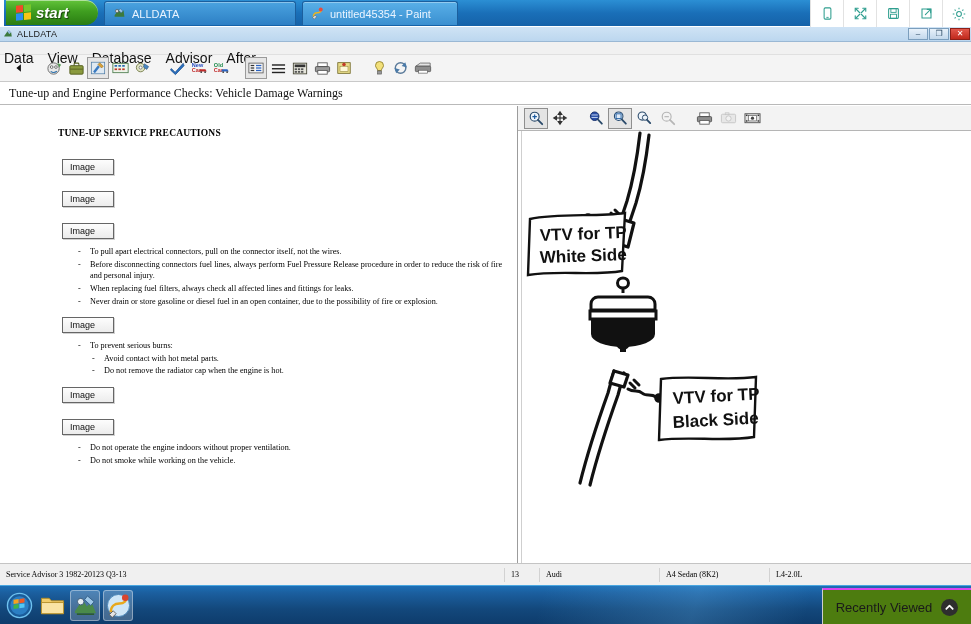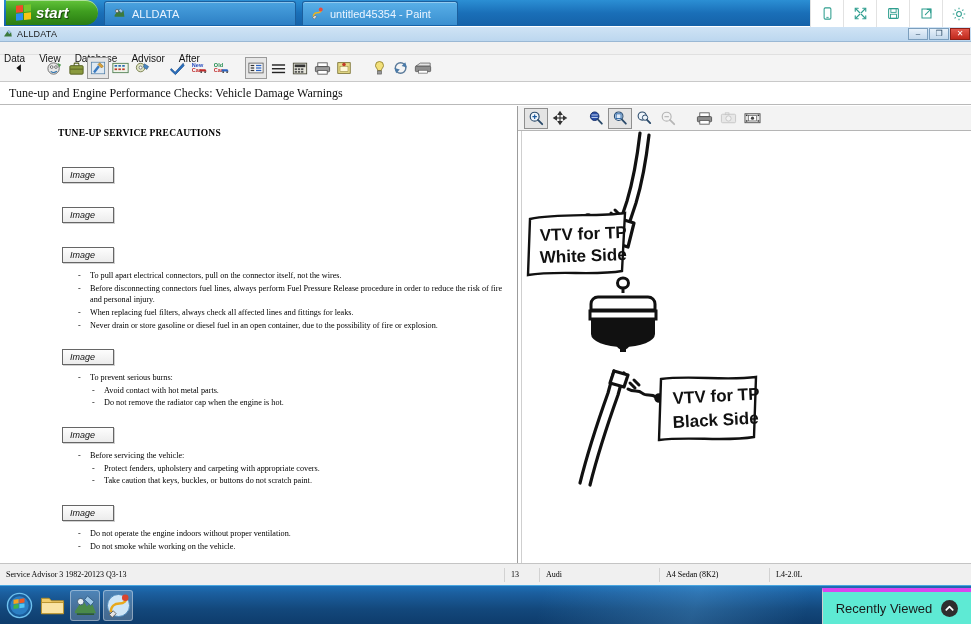--- a/index.html
+++ b/index.html
@@ -81,21 +81,21 @@
     background: linear-gradient(to bottom,#e8f1fa,#c3d8ec);
     display: flex; align-items: center; justify-content: center;
     font-size: 8px; color: #1b3a56; line-height: 1;
   }
   .wbtn.close { background: linear-gradient(to bottom,#e2574b,#c0291c); border-color:#8d2018; color:#fff; }
 
   .menubar {
     height: 13px; background: #f1f1f1; border-bottom: 1px solid #e0e0e0;
     display: flex; align-items: center; padding-left: 4px; gap: 14px;
   }
-  .menu-item { font-size: 10px; color: #111; cursor: default; margin-top: 20px; }
+  .menu-item { font-size: 14px; color: #111; cursor: default; margin-top: 20px; }
 
   .toolbar {
     height: 27px; background: #f4f4f4; border-bottom: 1px solid #c9c9c9;
     display: flex; align-items: center; padding-left: 8px; gap: 0px;
   }
   .tbtn { width: 22px; height: 22px; display: flex; align-items: center; justify-content: center; }
   .tbtn.sunk { border: 1px solid #9a9a9a; background: #e6e6e6; }
   .tsep { width: 13px; }
 
   .crumbbar {
@@ -115,23 +115,22 @@
     padding: 22px 12px 0 22px; overflow: hidden;
   }
   .doc-h1 {
     font-family: "Liberation Serif", serif; font-size: 9.5px; font-weight: bold;
     color: #000; letter-spacing: .2px; margin-bottom: 12px;
   }
   .img-chip {
     display: inline-block; border: 1px solid #666;
     background: linear-gradient(to bottom,#fdfdfd,#ececec);
     font-size: 9px; color: #111; padding: 2px 13px 2px 7px;
-    margin: 17px 0 7px 4px; min-width: 52px;
+    margin: 9px 0 7px 4px; min-width: 52px;
     box-shadow: 1px 1px 0 rgba(0,0,0,.18);
-    font-style: italic;
   }
   ul.bl { list-style: none; margin: 0 0 0 18px; }
   ul.bl li {
     font-family: "Liberation Serif", serif; font-size: 8.2px; color: #000;
     line-height: 1.42; position: relative; padding-left: 14px; margin-bottom: 1px;
   }
   ul.bl li:before {
     content: "-"; position: absolute; left: 2px; top: 0; color: #000;
   }
   ul.bl ul.bl { margin-left: 14px; margin-top: 1px; }
@@ -169,21 +168,21 @@
     border-radius: 3px;
   }
   .dt-ico.active { background: rgba(255,255,255,.22); border: 1px solid rgba(255,255,255,.38); }
   .desk-glow {
     position: absolute; left: 260px; top: 0; width: 700px; height: 39px;
     background: linear-gradient(105deg, rgba(255,255,255,0) 40%, rgba(120,200,255,.22) 62%, rgba(255,255,255,0) 78%);
     pointer-events: none;
   }
   .recent-panel {
     position: absolute; right: 0; bottom: 0; width: 149px; height: 36px;
-    background: #5eead4; border-left: 1px solid #cfcfcf; border-top: 4px solid #d946ef;
+    background: #4d7c0f; border-left: 1px solid #cfcfcf; border-top: 2px solid #d946ef;
     display: flex; align-items: center; justify-content: center; gap: 9px;
   }
   .recent-label { font-size: 13px; color: #1a1a1a; }
   .recent-chev {
     width: 17px; height: 17px; border-radius: 50%; background: #2e2e2e;
     display: flex; align-items: center; justify-content: center;
   }
 </style>
 </head>
 <body>
@@ -485,27 +484,20 @@
             <li>To prevent serious burns:</li>
             <ul class="bl">
               <li>Avoid contact with hot metal parts.</li>
               <li>Do not remove the radiator cap when the engine is hot.</li>
             </ul>
           </ul>
         </div>
 
         <div>
           <div class="img-chip">Image</div>
-          <ul class="bl">
-            <li>Before servicing the vehicle:</li>
-            <ul class="bl">
-              <li>Protect fenders, upholstery and carpeting with appropriate covers.</li>
-              <li>Take caution that keys, buckles, or buttons do not scratch paint.</li>
-            </ul>
-          </ul>
         </div>
 
         <div>
           <div class="img-chip">Image</div>
           <ul class="bl">
             <li>Do not operate the engine indoors without proper ventilation.</li>
             <li>Do not smoke while working on the vehicle.</li>
           </ul>
         </div>
       </div>

